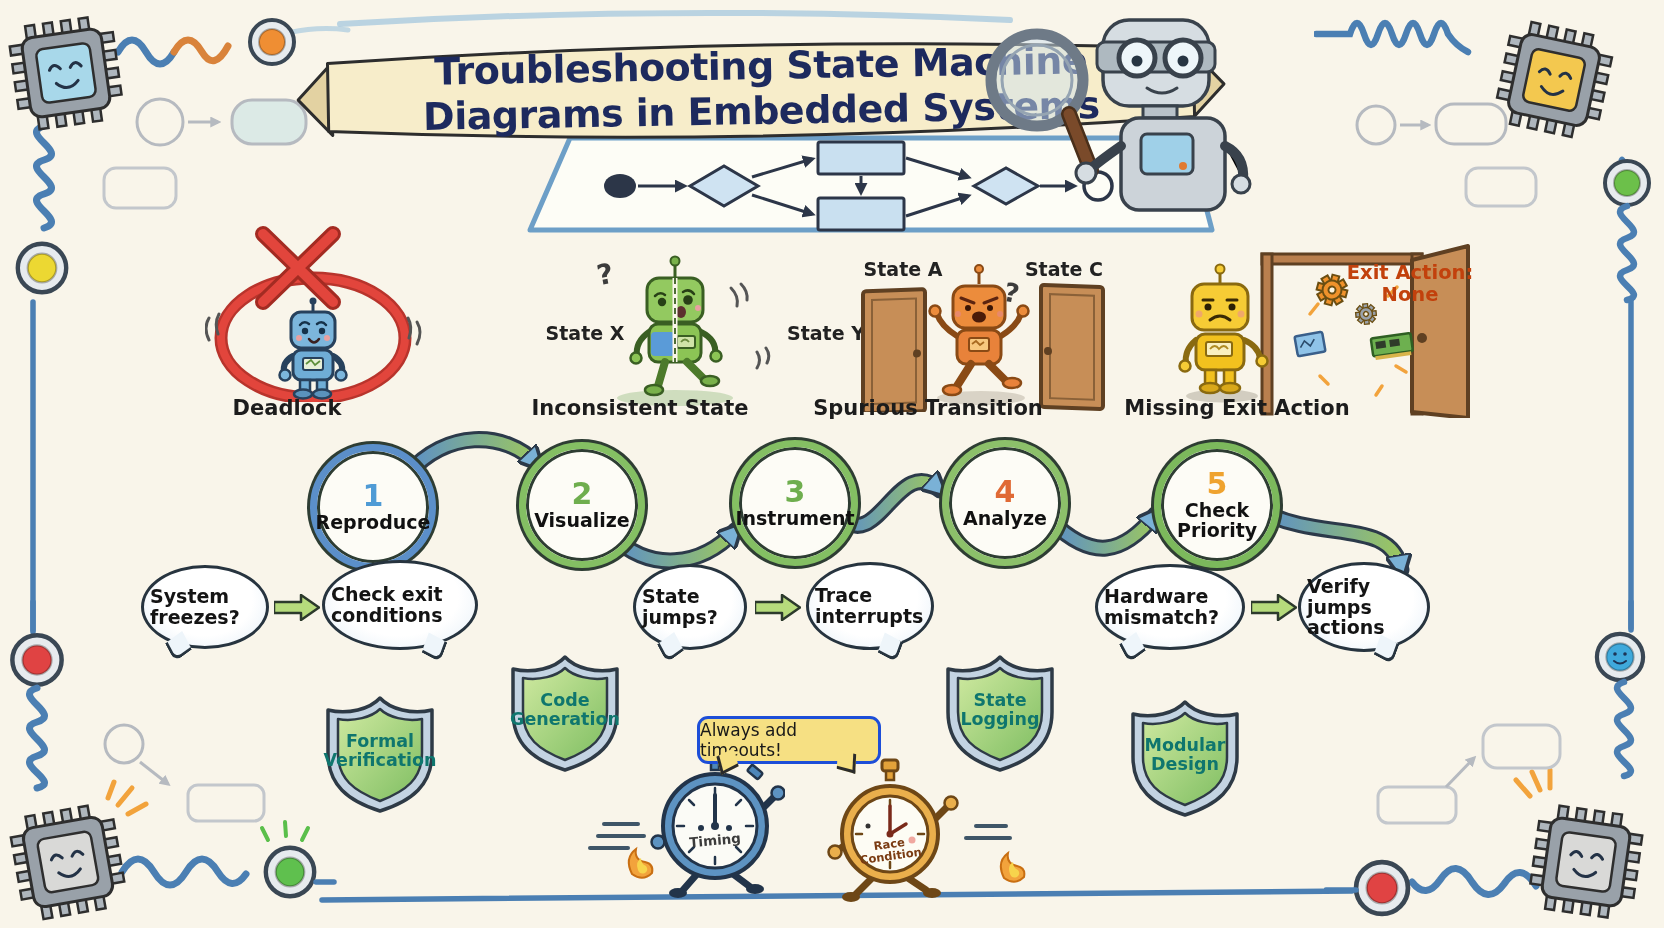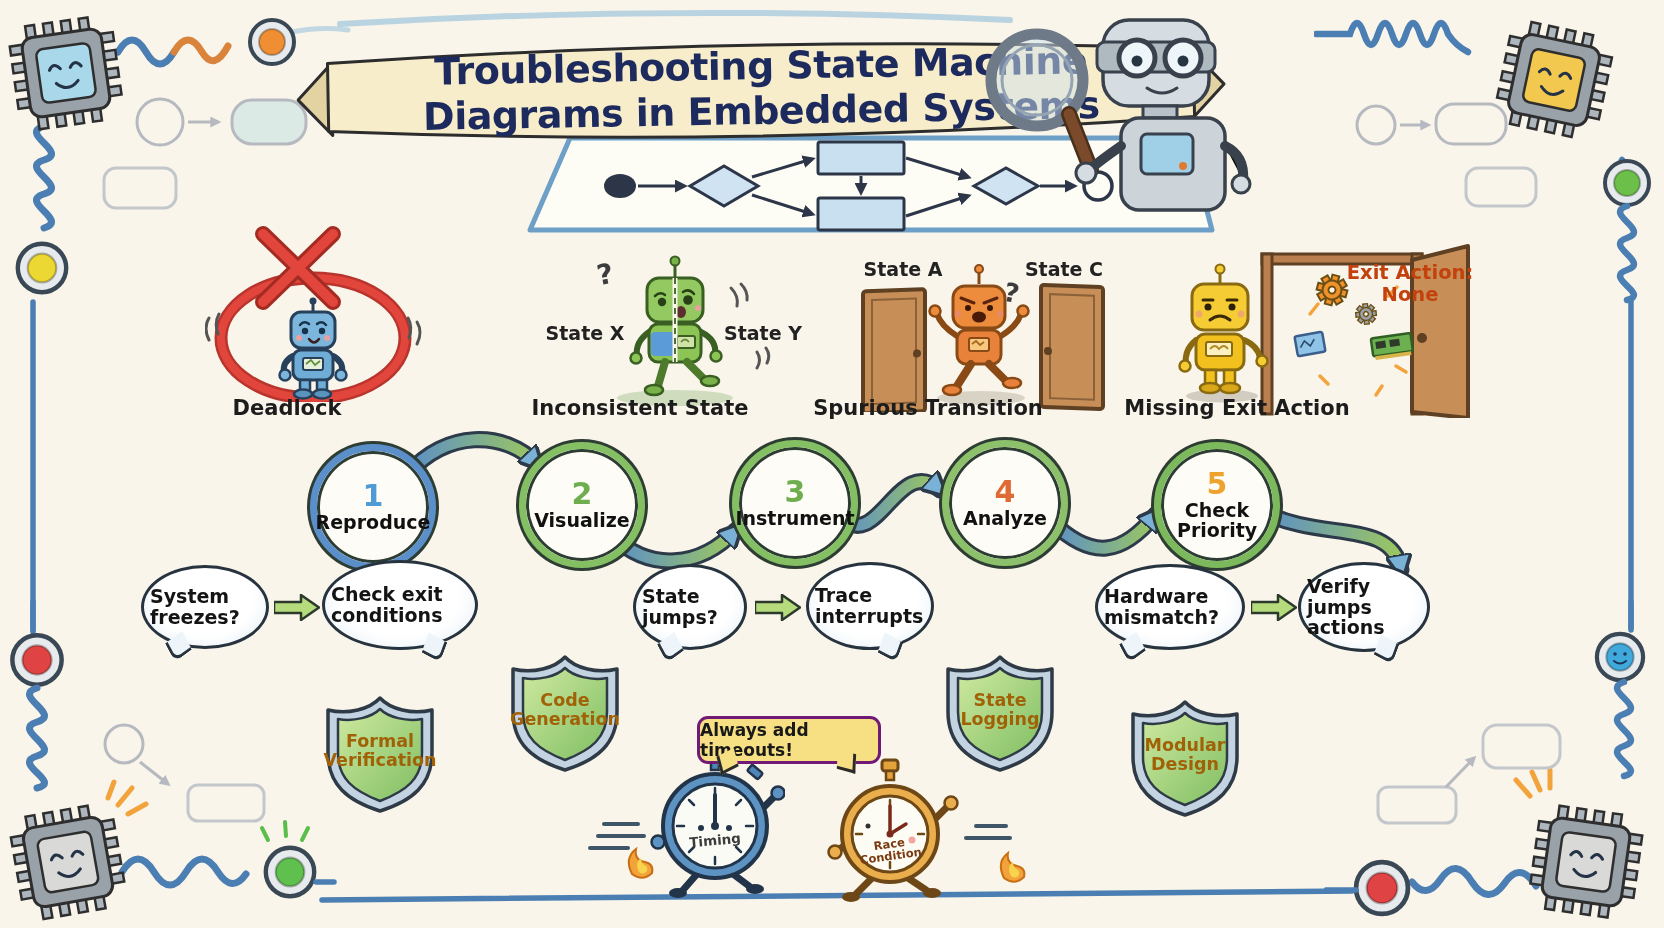--- a/index.html
+++ b/index.html
@@ -32,25 +32,25 @@
        background:radial-gradient(ellipse at 50% 40%, #ffffff 55%, #e3eef7 100%);
        display:flex;align-items:center;justify-content:center;text-align:left;
        font-size:19px;font-weight:bold;color:#141414;line-height:1.1;padding:6px;box-sizing:border-box;}
   .bub::after{content:'';position:absolute;width:18px;height:18px;background:#eef5fa;
        border-right:3.5px solid #27343f;border-bottom:3.5px solid #27343f;border-bottom-right-radius:9px;
        transform:rotate(62deg) skew(8deg);bottom:-11px;left:24px;}
   .tail-r::after{left:auto;right:30px;transform:rotate(28deg) skew(8deg);}
   
   .shield{position:absolute;width:120px;height:122px;}
   .shield .shlabel{position:absolute;left:8px;right:8px;top:0;bottom:6px;display:flex;align-items:center;
-       justify-content:center;text-align:center;font-size:17.5px;font-weight:bold;color:#a16207;line-height:1.1;}
+       justify-content:center;text-align:center;font-size:17.5px;font-weight:bold;color:#0f766e;line-height:1.1;}
   
   .tip{position:absolute;left:697px;top:716px;width:178px;height:42px;background:#f6e083;
-       border:3px solid #701a75;border-radius:11px;display:flex;align-items:center;justify-content:center;
-       font-size:17px;font-weight:bold;color:#191919;}
+       border:3px solid #1d4ed8;border-radius:11px;display:flex;align-items:center;justify-content:center;
+       font-size:17px;font-weight:normal;color:#191919;}
   .tip::before,.tip::after{content:'';position:absolute;width:16px;height:16px;background:#f6e083;
        border-right:3px solid #2b2b2b;border-bottom:3px solid #2b2b2b;bottom:-10px;}
   .tip::before{left:18px;transform:rotate(75deg) skew(12deg);}
   .tip::after{right:22px;transform:rotate(15deg) skew(12deg);}
   .clock-label{position:absolute;text-align:center;font-weight:bold;}
 </style>
 </head>
 <body>
 
 <div class="canvas">
@@ -327,21 +327,21 @@
       <path d="M130,130 L123,154" stroke="#4d7a2b" stroke-width="8" stroke-linecap="round"></path>
       <ellipse cx="119" cy="158" rx="9" ry="5" fill="#79b14a" stroke="#3a5f23" stroke-width="2.5"></ellipse>
       <path d="M152,130 L168,146" stroke="#4d7a2b" stroke-width="8" stroke-linecap="round"></path>
       <ellipse cx="175" cy="149" rx="9" ry="5" fill="#79b14a" stroke="#3a5f23" stroke-width="2.5"></ellipse>
       <path d="M196,56 q8,8 6,18 M206,52 q7,7 6,16" stroke="#555" stroke-width="3" fill="none" stroke-linecap="round"></path>
       <path d="M222,120 q5,8 0,16 M231,116 q5,7 1,15" stroke="#555" stroke-width="3" fill="none" stroke-linecap="round"></path>
     </g>
   </svg>
   <div class="mark" style="left:597px;top:258px;transform:rotate(-10deg)">?</div>
   <div class="tag" style="left:540px;top:322px;width:90px">State X</div>
-  <div class="tag" style="left:717px;top:322px;width:92px">State Y</div>
+  <div class="tag" style="left:780px;top:322px;width:92px">State Y</div>
   <div class="plabel" style="left:515px;top:396px;width:250px">Inconsistent State</div>
 
   <svg class="abs" style="left:845px;top:226px" width="280" height="186" viewBox="0 0 280 186">
     <g transform="skewY(-2)">
       <rect x="18" y="66" width="62" height="122" rx="3" fill="#c78e57" stroke="#5f4022" stroke-width="4"></rect>
       <rect x="27" y="75" width="44" height="104" fill="none" stroke="#8a6138" stroke-width="2"></rect>
       <circle cx="72" cy="130" r="4" fill="#5f4022"></circle>
     </g>
     <g transform="skewY(2)">
       <rect x="196" y="52" width="62" height="122" rx="3" fill="#c78e57" stroke="#5f4022" stroke-width="4"></rect>

